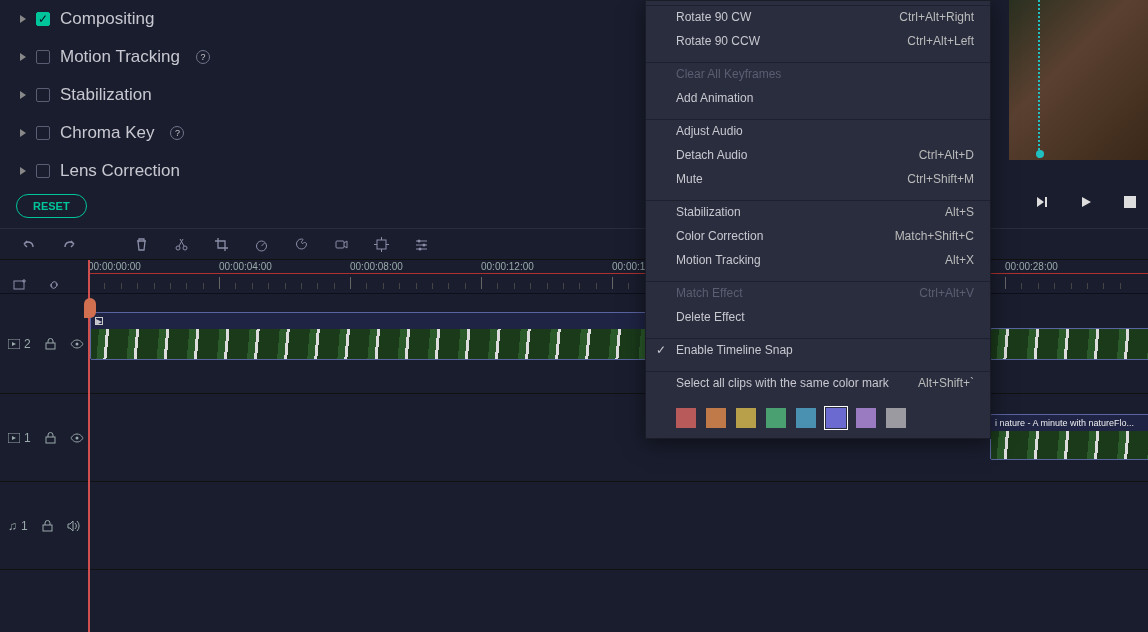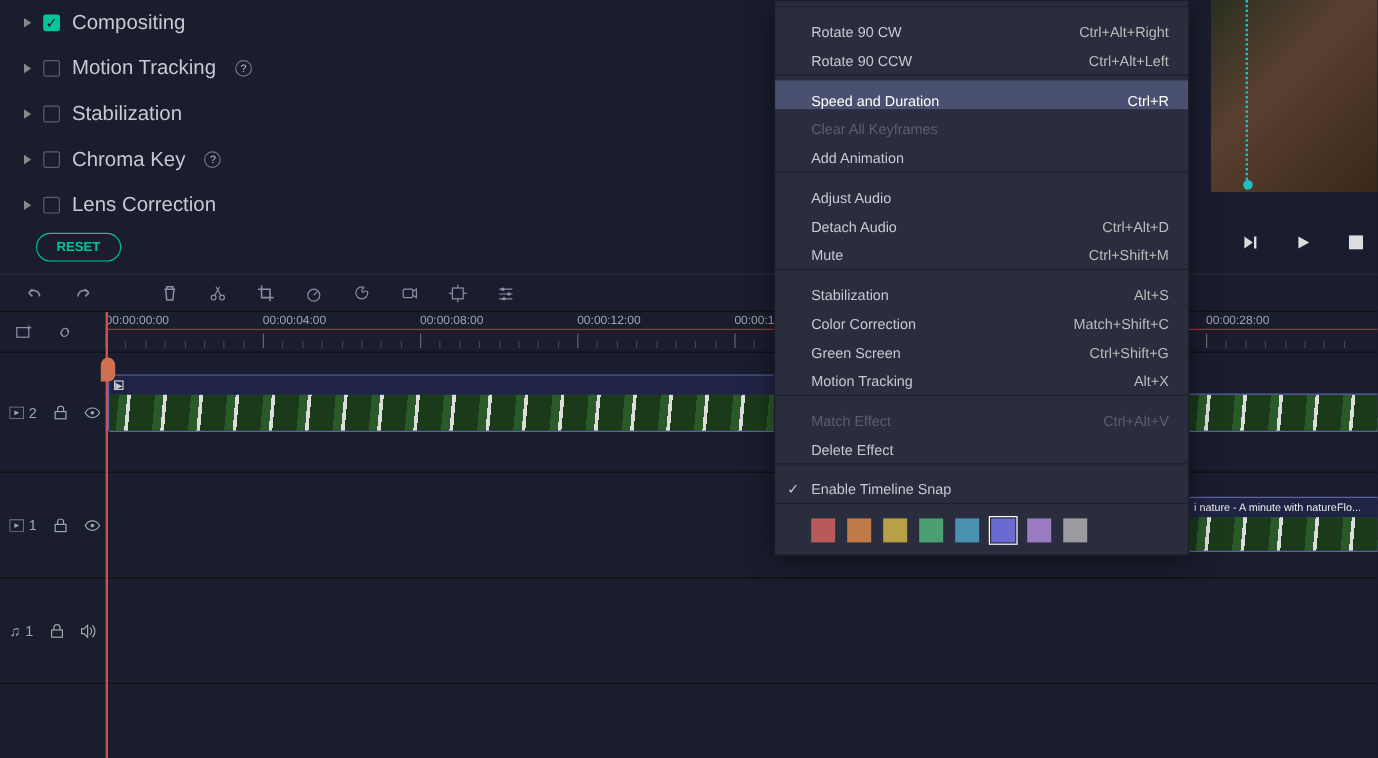--- a/index.html
+++ b/index.html
@@ -6,29 +6,29 @@
 body{background:#1a1d2e;color:#c8c8d0;font-size:12px;overflow:hidden;width:1148px;height:632px;position:relative}
 
 
 .fx-panel{position:absolute;left:0;top:0;width:300px}
 .fx-row{display:flex;align-items:center;height:38px;padding-left:20px;gap:10px}
 .tri{width:0;height:0;border-top:4px solid transparent;border-bottom:4px solid transparent;border-left:6px solid #888}
 .cb{width:14px;height:14px;border:1px solid #5a5e72;border-radius:2px;display:inline-flex;align-items:center;justify-content:center}
 .cb.on{background:#00c49a;border-color:#00c49a;color:#112}
 .fx-label{font-size:17px}
 .help{width:14px;height:14px;border:1px solid #70748a;border-radius:50%;display:inline-flex;align-items:center;justify-content:center;font-size:9px;margin-left:6px}
-.reset-btn{position:absolute;left:30px;top:194px;border:1.5px solid #00c49a;color:#00c49a;background:transparent;border-radius:14px;padding:5px 16px;font-size:11px;font-weight:600}
+.reset-btn{position:absolute;left:16px;top:194px;border:1.5px solid #00c49a;color:#00c49a;background:transparent;border-radius:14px;padding:5px 16px;font-size:11px;font-weight:600}
 
 
 .toolbar{position:absolute;left:0;top:228px;width:100%;height:32px;display:flex;align-items:center;gap:22px;padding-left:20px;border-top:1px solid #2a2d3e;border-bottom:1px solid #111}
 .tb-icon{width:18px;height:18px;display:inline-flex;align-items:center;justify-content:center;color:#8a8ea8}
 .tb-gap{width:10px}
 
 
-.tl-head{position:absolute;left:0;top:260px;width:100%;height:34px;display:flex;align-items:center;border-bottom:1px solid #0d0f1a}
+.tl-head{position:absolute;left:0;top:260px;width:100%;height:34px;display:flex;align-items:flex-end;border-bottom:1px solid #0d0f1a}
 .tl-head-left{width:88px;display:flex;gap:18px;padding-left:12px;color:#8a8ea8}
 .ruler{position:relative;flex:1;height:34px}
 .tick-label{position:absolute;top:2px;font-size:10px;color:#9aa}
 .tick-major{position:absolute;top:18px;width:1px;height:12px;background:#666}
 .tick-minor{position:absolute;top:24px;width:1px;height:6px;background:#444}
 .ruler-top{position:absolute;top:14px;left:0;right:0;height:1px;background:#b03030}
 
 
 .playhead{position:absolute;left:88px;top:260px;width:2px;height:372px;background:#d05050;z-index:4}
 .playhead-handle{position:absolute;left:84px;top:298px;width:12px;height:20px;background:#d07050;border-radius:6px 6px 6px 0;z-index:5}
@@ -50,21 +50,21 @@
 .preview-edge{position:absolute;right:108px;top:0;width:2px;height:158px;border-left:2px dotted #20c0c0}
 .preview-handle{position:absolute;right:104px;top:150px;width:8px;height:8px;background:#20c0c0;border-radius:50%}
 
 
 .transport{position:absolute;right:8px;top:192px;display:flex;gap:24px;align-items:center}
 .tp{width:20px;height:20px;color:#ddd;display:inline-flex;align-items:center;justify-content:center}
 
 
 .ctx{position:absolute;left:645px;top:0;width:346px;background:#2a2d3e;border:1px solid #1a1c28;box-shadow:0 4px 20px rgba(0,0,0,.5);z-index:10;padding-bottom:10px}
 .ctx-sep{height:1px;background:#1e2030;margin:4px 0}
-.ctx-item{display:flex;align-items:flex-end;height:24px;padding:0 16px 0 30px;font-size:12px;position:relative}
+.ctx-item{display:flex;align-items:flex-start;height:24px;padding:0 16px 0 30px;font-size:12px;position:relative}
 .ctx-item .sc{margin-left:auto;color:#bbb}
 .ctx-item.hl{background:#4a5070;color:#fff}
 .ctx-item.hl .sc{color:#fff}
 .ctx-item.dis{color:#5a5e72}
 .ctx-item.dis .sc{color:#5a5e72}
 .ctx-check{position:absolute;left:10px}
 .ctx-colors{display:flex;gap:10px;padding:8px 16px 0 30px}
 .swatch{width:20px;height:20px}
 .swatch.sel{outline:1px solid #fff;outline-offset:1px}
 
@@ -373,24 +373,20 @@
     <div class="ctx-sep"></div>
     <div class="ctx-item">
       <span>Rotate 90 CW</span>
       <span class="sc">Ctrl+Alt+Right</span>
     </div>
     <div class="ctx-item">
       <span>Rotate 90 CCW</span>
       <span class="sc">Ctrl+Alt+Left</span>
     </div>
     <div class="ctx-sep"></div>
-    <div class="ctx-item hl">
-      <span>Speed and Duration</span>
-      <span class="sc">Ctrl+R</span>
-    </div>
     <div class="ctx-item dis">
       <span>Clear All Keyframes</span>
     </div>
     <div class="ctx-item">
       <span>Add Animation</span>
     </div>
     <div class="ctx-sep"></div>
     <div class="ctx-item">
       <span>Adjust Audio</span>
     </div>
@@ -403,43 +399,43 @@
       <span class="sc">Ctrl+Shift+M</span>
     </div>
     <div class="ctx-sep"></div>
     <div class="ctx-item">
       <span>Stabilization</span>
       <span class="sc">Alt+S</span>
     </div>
     <div class="ctx-item">
       <span>Color Correction</span>
       <span class="sc">Match+Shift+C</span>
-    </div>
-    <div class="ctx-item">
-      <span>Green Screen</span>
-      <span class="sc">Ctrl+Shift+G</span>
     </div>
     <div class="ctx-item">
       <span>Motion Tracking</span>
       <span class="sc">Alt+X</span>
     </div>
     <div class="ctx-sep"></div>
     <div class="ctx-item dis">
       <span>Match Effect</span>
       <span class="sc">Ctrl+Alt+V</span>
     </div>
     <div class="ctx-item">
       <span>Delete Effect</span>
     </div>
     <div class="ctx-sep"></div>
     <div class="ctx-item">
       <span class="ctx-check">✓</span>
       <span>Enable Timeline Snap</span>
     </div>
     <div class="ctx-sep"></div>
+    <div class="ctx-item">
+      <span>Select all clips with the same color mark</span>
+      <span class="sc">Alt+Shift+`</span>
+    </div>
     <div class="ctx-colors">
       <div class="swatch" style="background: rgb(184, 90, 90);"></div>
       <div class="swatch" style="background: rgb(192, 122, 74);"></div>
       <div class="swatch" style="background: rgb(184, 160, 74);"></div>
       <div class="swatch" style="background: rgb(74, 160, 112);"></div>
       <div class="swatch" style="background: rgb(74, 144, 176);"></div>
       <div class="swatch sel" style="background: rgb(106, 106, 208);"></div>
       <div class="swatch" style="background: rgb(154, 122, 192);"></div>
       <div class="swatch" style="background: rgb(154, 154, 160);"></div>
     </div>

